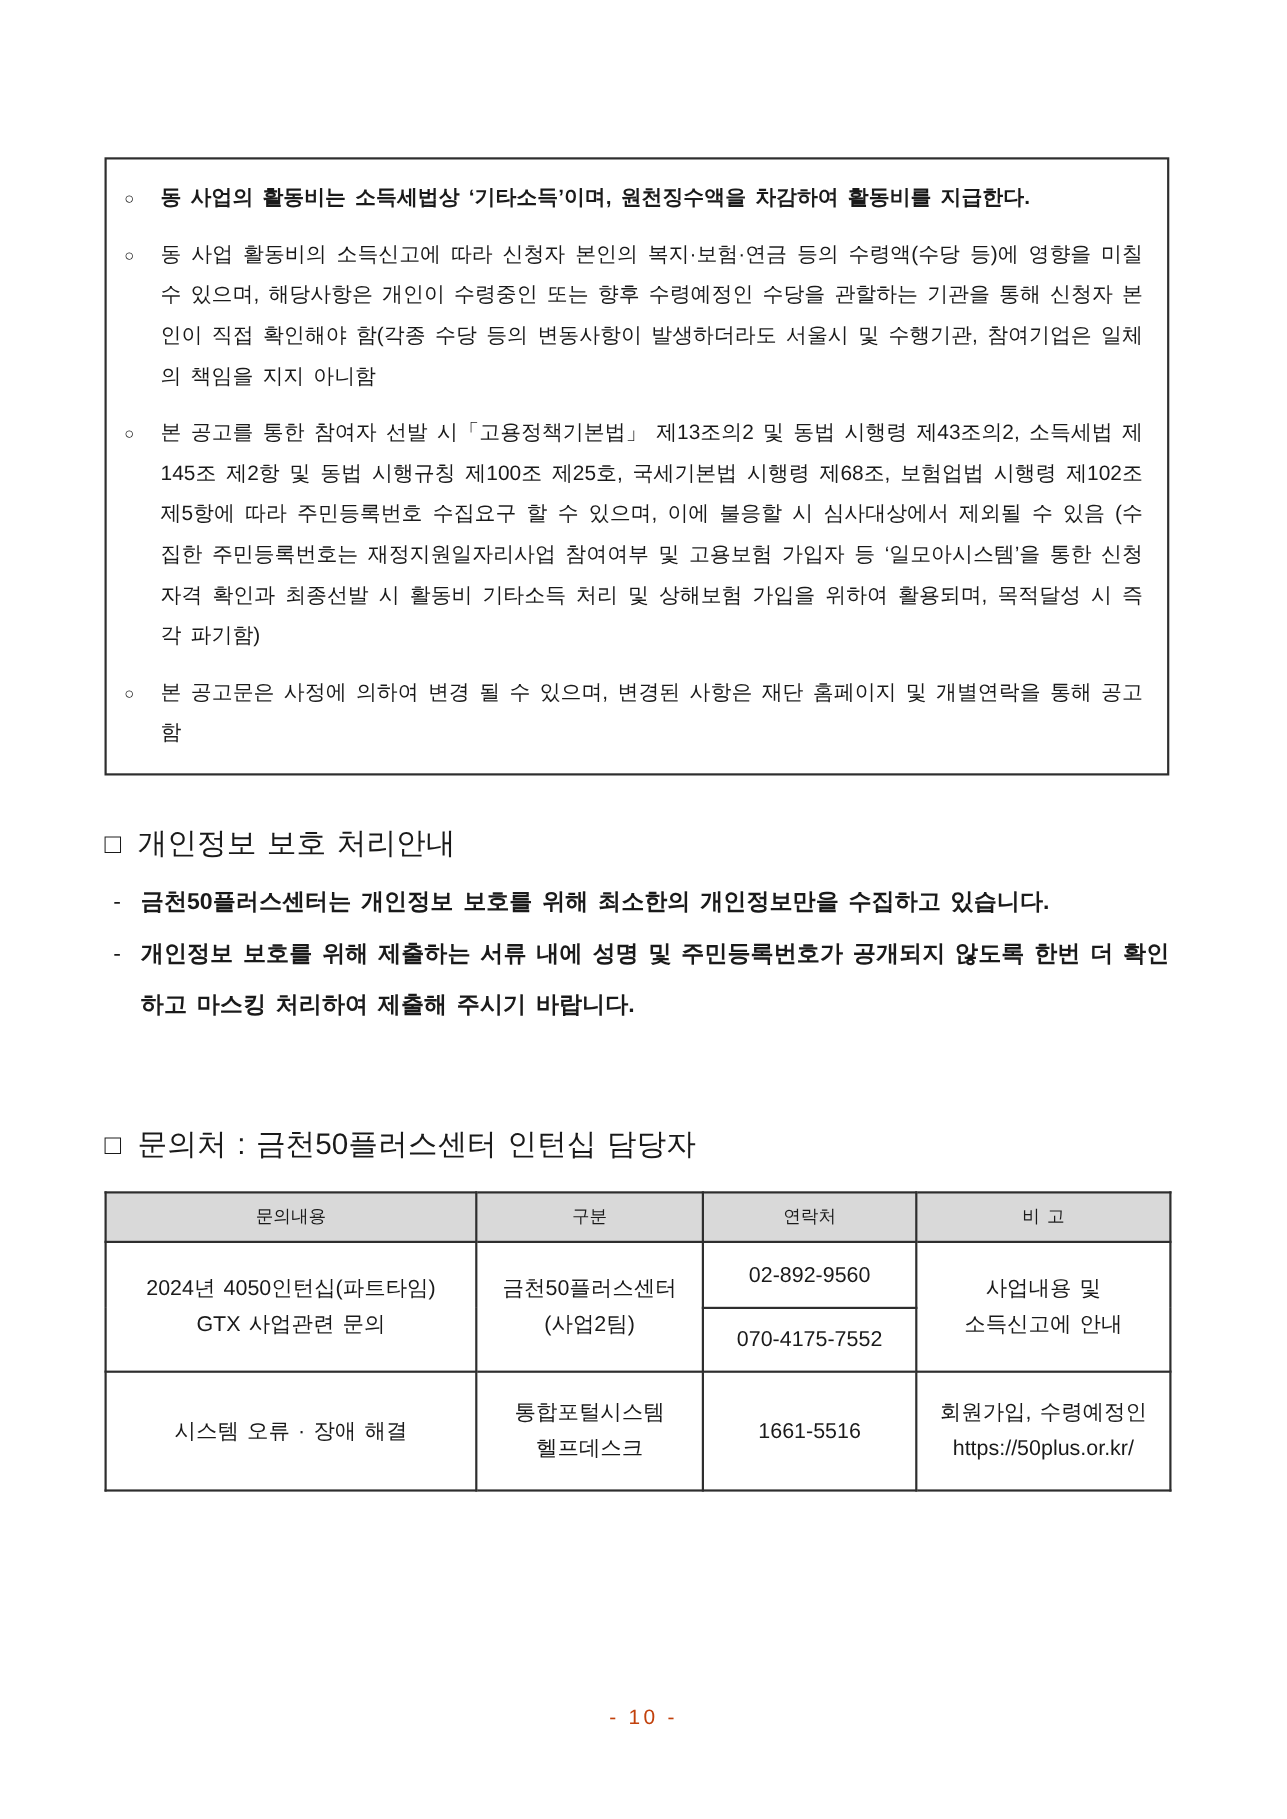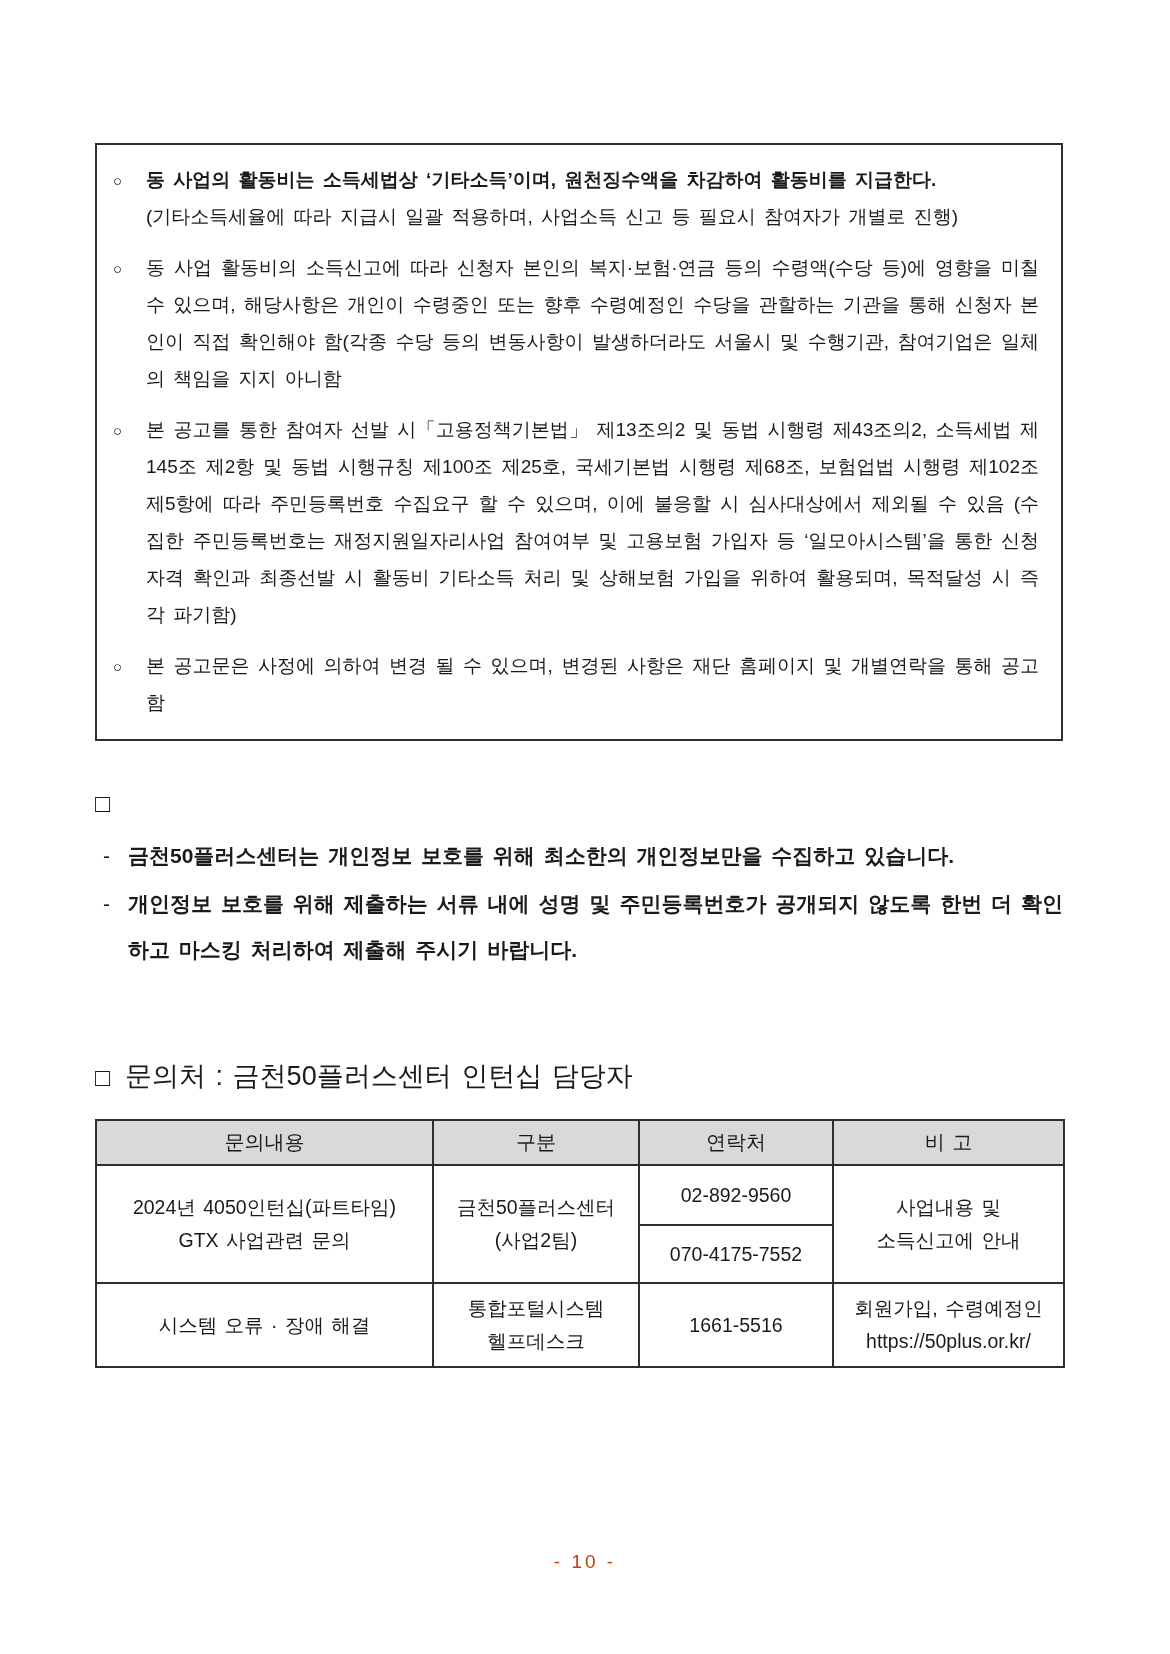--- a/index.html
+++ b/index.html
@@ -93,32 +93,32 @@
   table.contact col.c4 { width: 231px; }
   table.contact th, table.contact td {
     border: 2px solid #2e2e2e;
     text-align: center;
     vertical-align: middle;
     padding: 2px 4px;
   }
   table.contact th {
     background: #d9d9d9;
     font-weight: normal;
-    font-size: 20px;
+    font-size: 16px;
     height: 45px;
     word-spacing: 2px;
   }
   table.contact td {
     font-size: 19.5px;
     line-height: 33px;
     word-spacing: 2px;
   }
   tr.r1a { height: 60px; }
   tr.r1b { height: 58px; }
-  tr.r2  { height: 84px; }
+  tr.r2  { height: 108px; }
 
   
   .footer {
     position: absolute;
     left: 0;
     top: 1551px;
     width: 100%;
     text-align: center;
     font-size: 19px;
     letter-spacing: 3px;
@@ -130,21 +130,20 @@
 
 <div class="page">
   <div class="content">
 
     <div class="notice-box">
 
       <div class="bullet">
         <span class="marker">○</span>
         <div class="btext">
           <span class="emph">동 사업의 활동비는 소득세법상 ‘기타소득’이며, 원천징수액을 차감하여 활동비를 지급한다.</span>
-          <span class="subline">(기타소득세율에 따라 지급시 일괄 적용하며, 사업소득 신고 등 필요시 참여자가 개별로 진행)</span>
         </div>
       </div>
 
       <div class="bullet">
         <span class="marker">○</span>
         <div class="btext">동 사업 활동비의 소득신고에 따라 신청자 본인의 복지·보험·연금 등의 수령액(수당 등)에 영향을 미칠 수 있으며, 해당사항은 개인이 수령중인 또는 향후 수령예정인 수당을 관할하는 기관을 통해 신청자 본인이 직접 확인해야 함(각종 수당 등의 변동사항이 발생하더라도 서울시 및 수행기관, 참여기업은 일체의 책임을 지지 아니함</div>
       </div>
 
       <div class="bullet">
         <span class="marker">○</span>
@@ -153,20 +152,21 @@
 
       <div class="bullet">
         <span class="marker">○</span>
         <div class="btext">본 공고문은 사정에 의하여 변경 될 수 있으며, 변경된 사항은 재단 홈페이지 및 개별연락을 통해 공고함</div>
       </div>
 
     </div>
 
     <div class="section-heading h-privacy">
       <span class="sq">□</span>
+      <span>개인정보 보호 처리안내</span>
     </div>
 
     <div class="dash-list">
       <div class="dash-item">
         <span class="dash">-</span>
         <div class="dtext">금천50플러스센터는 개인정보 보호를 위해 최소한의 개인정보만을 수집하고 있습니다.</div>
       </div>
       <div class="dash-item">
         <span class="dash">-</span>
         <div class="dtext">개인정보 보호를 위해 제출하는 서류 내에 성명 및 주민등록번호가 공개되지 않도록 한번 더 확인하고 마스킹 처리하여 제출해 주시기 바랍니다.</div>

